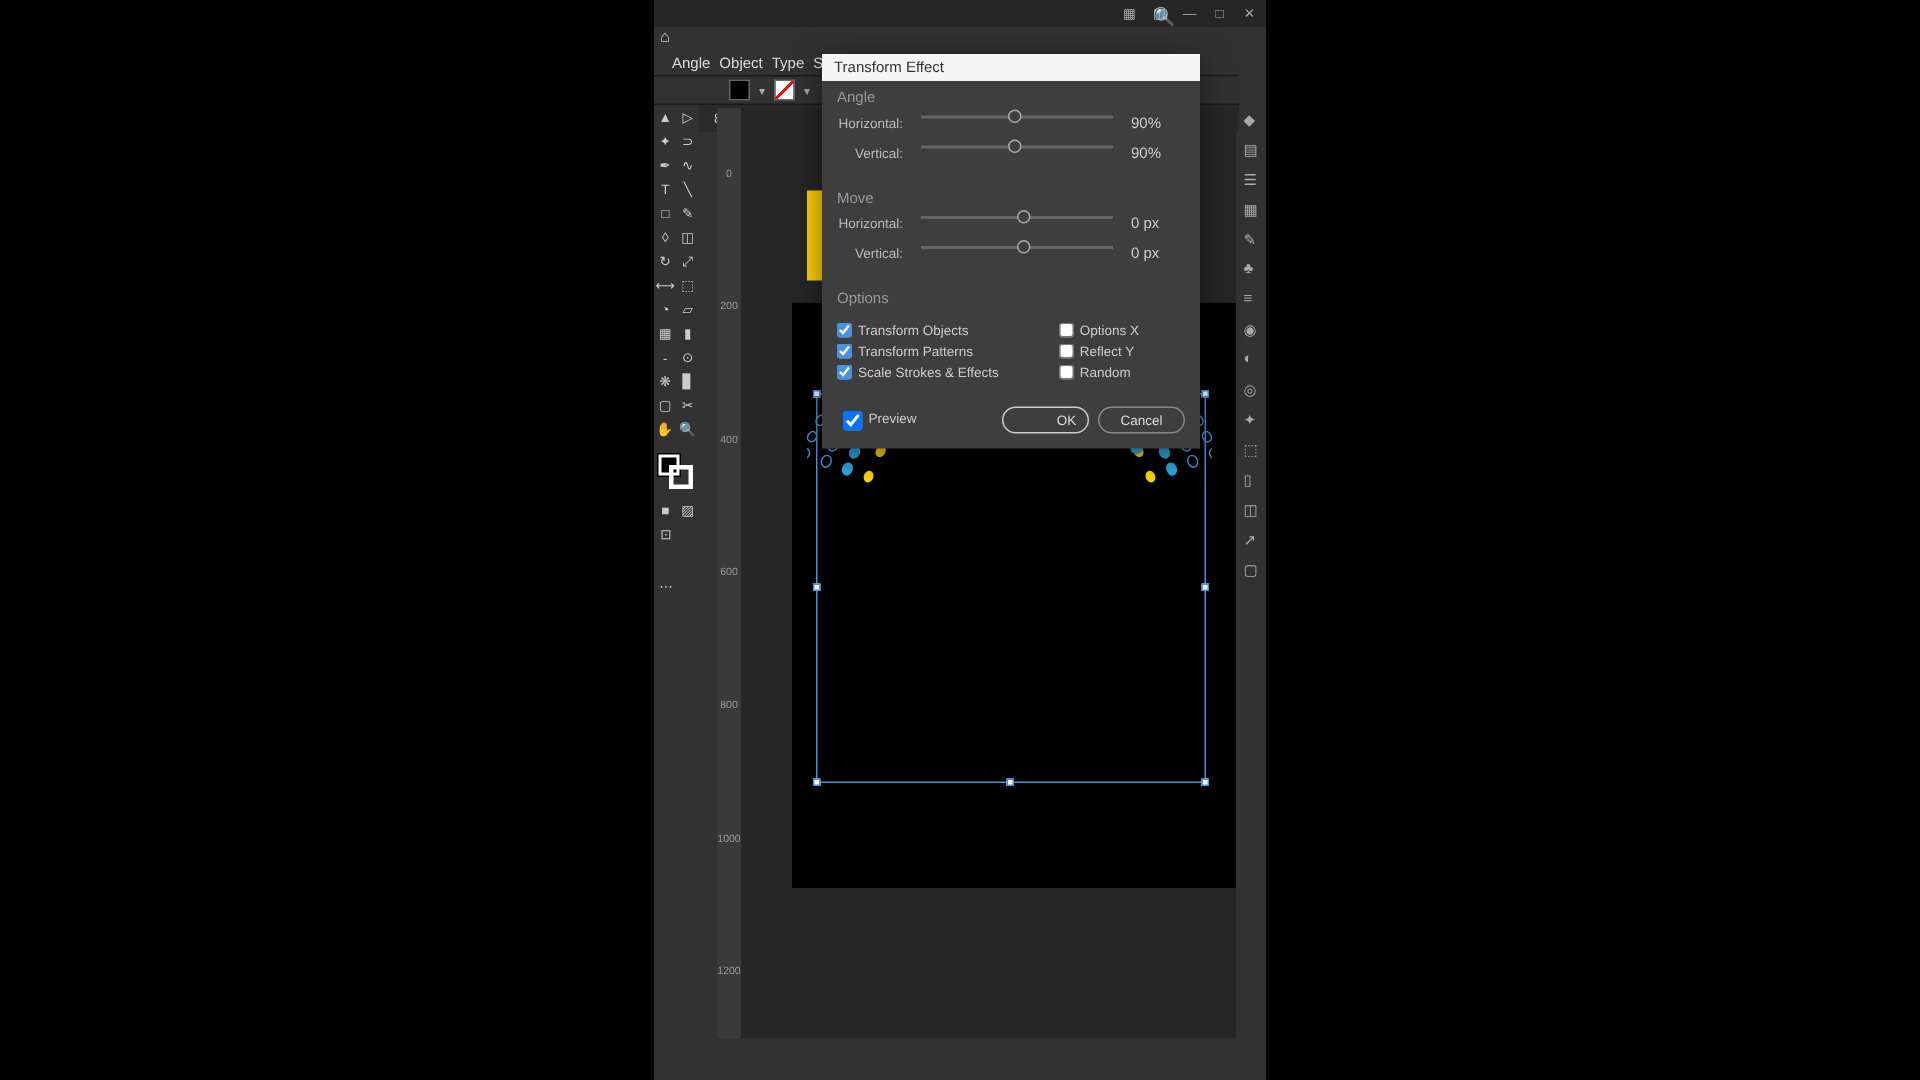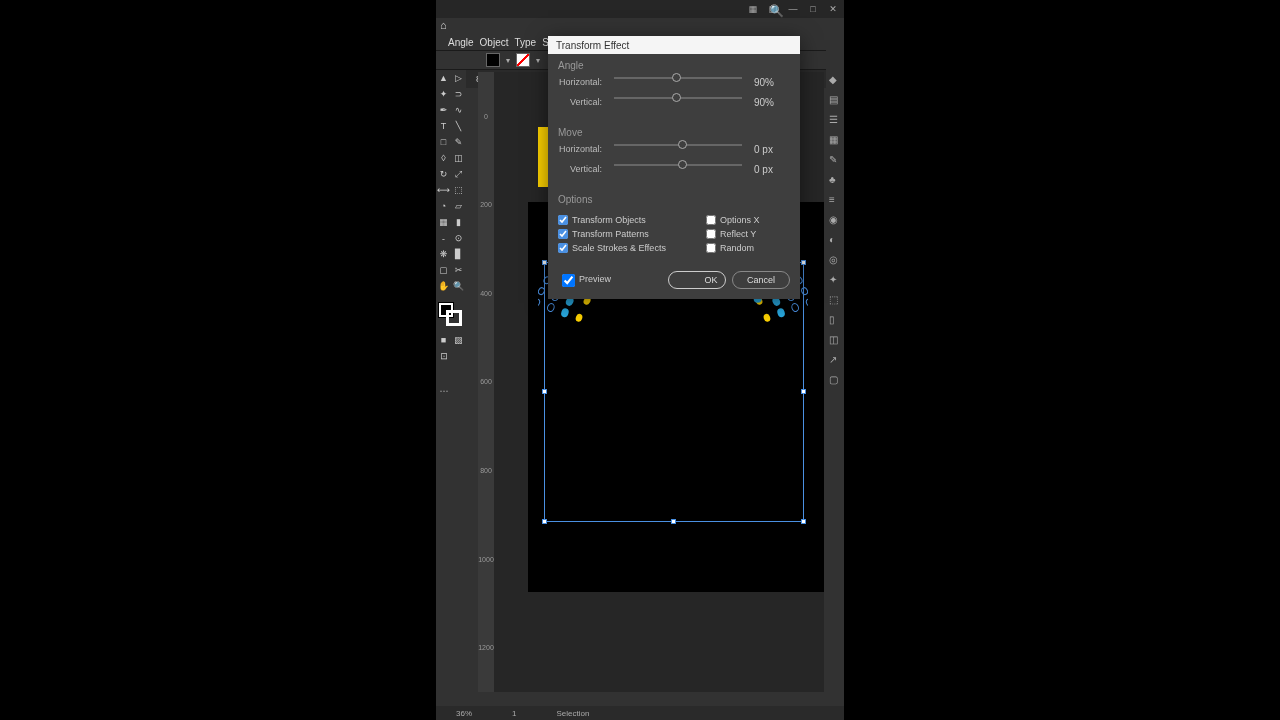--- a/index.html
+++ b/index.html
@@ -306,25 +306,20 @@
       <div class="handle h-tl"></div>
       <div class="handle h-tr"></div>
       <div class="handle h-bl"></div>
       <div class="handle h-br"></div>
       <div class="handle h-ml"></div>
       <div class="handle h-mr"></div>
       <div class="handle h-mb"></div>
     </div>
   </div>
 
-  <div class="statusbar">
-    <span>36%</span>
-    <span>1</span>
-    <span>Selection</span>
-  </div>
 </div>
 
 <div class="dialog">
   <div class="titlebar2">Transform Effect</div>
 
   <div class="section">
     <div class="sect-title">Angle</div>
     <div class="row">
       <span class="lbl">Horizontal:</span>
       <div class="slider">

